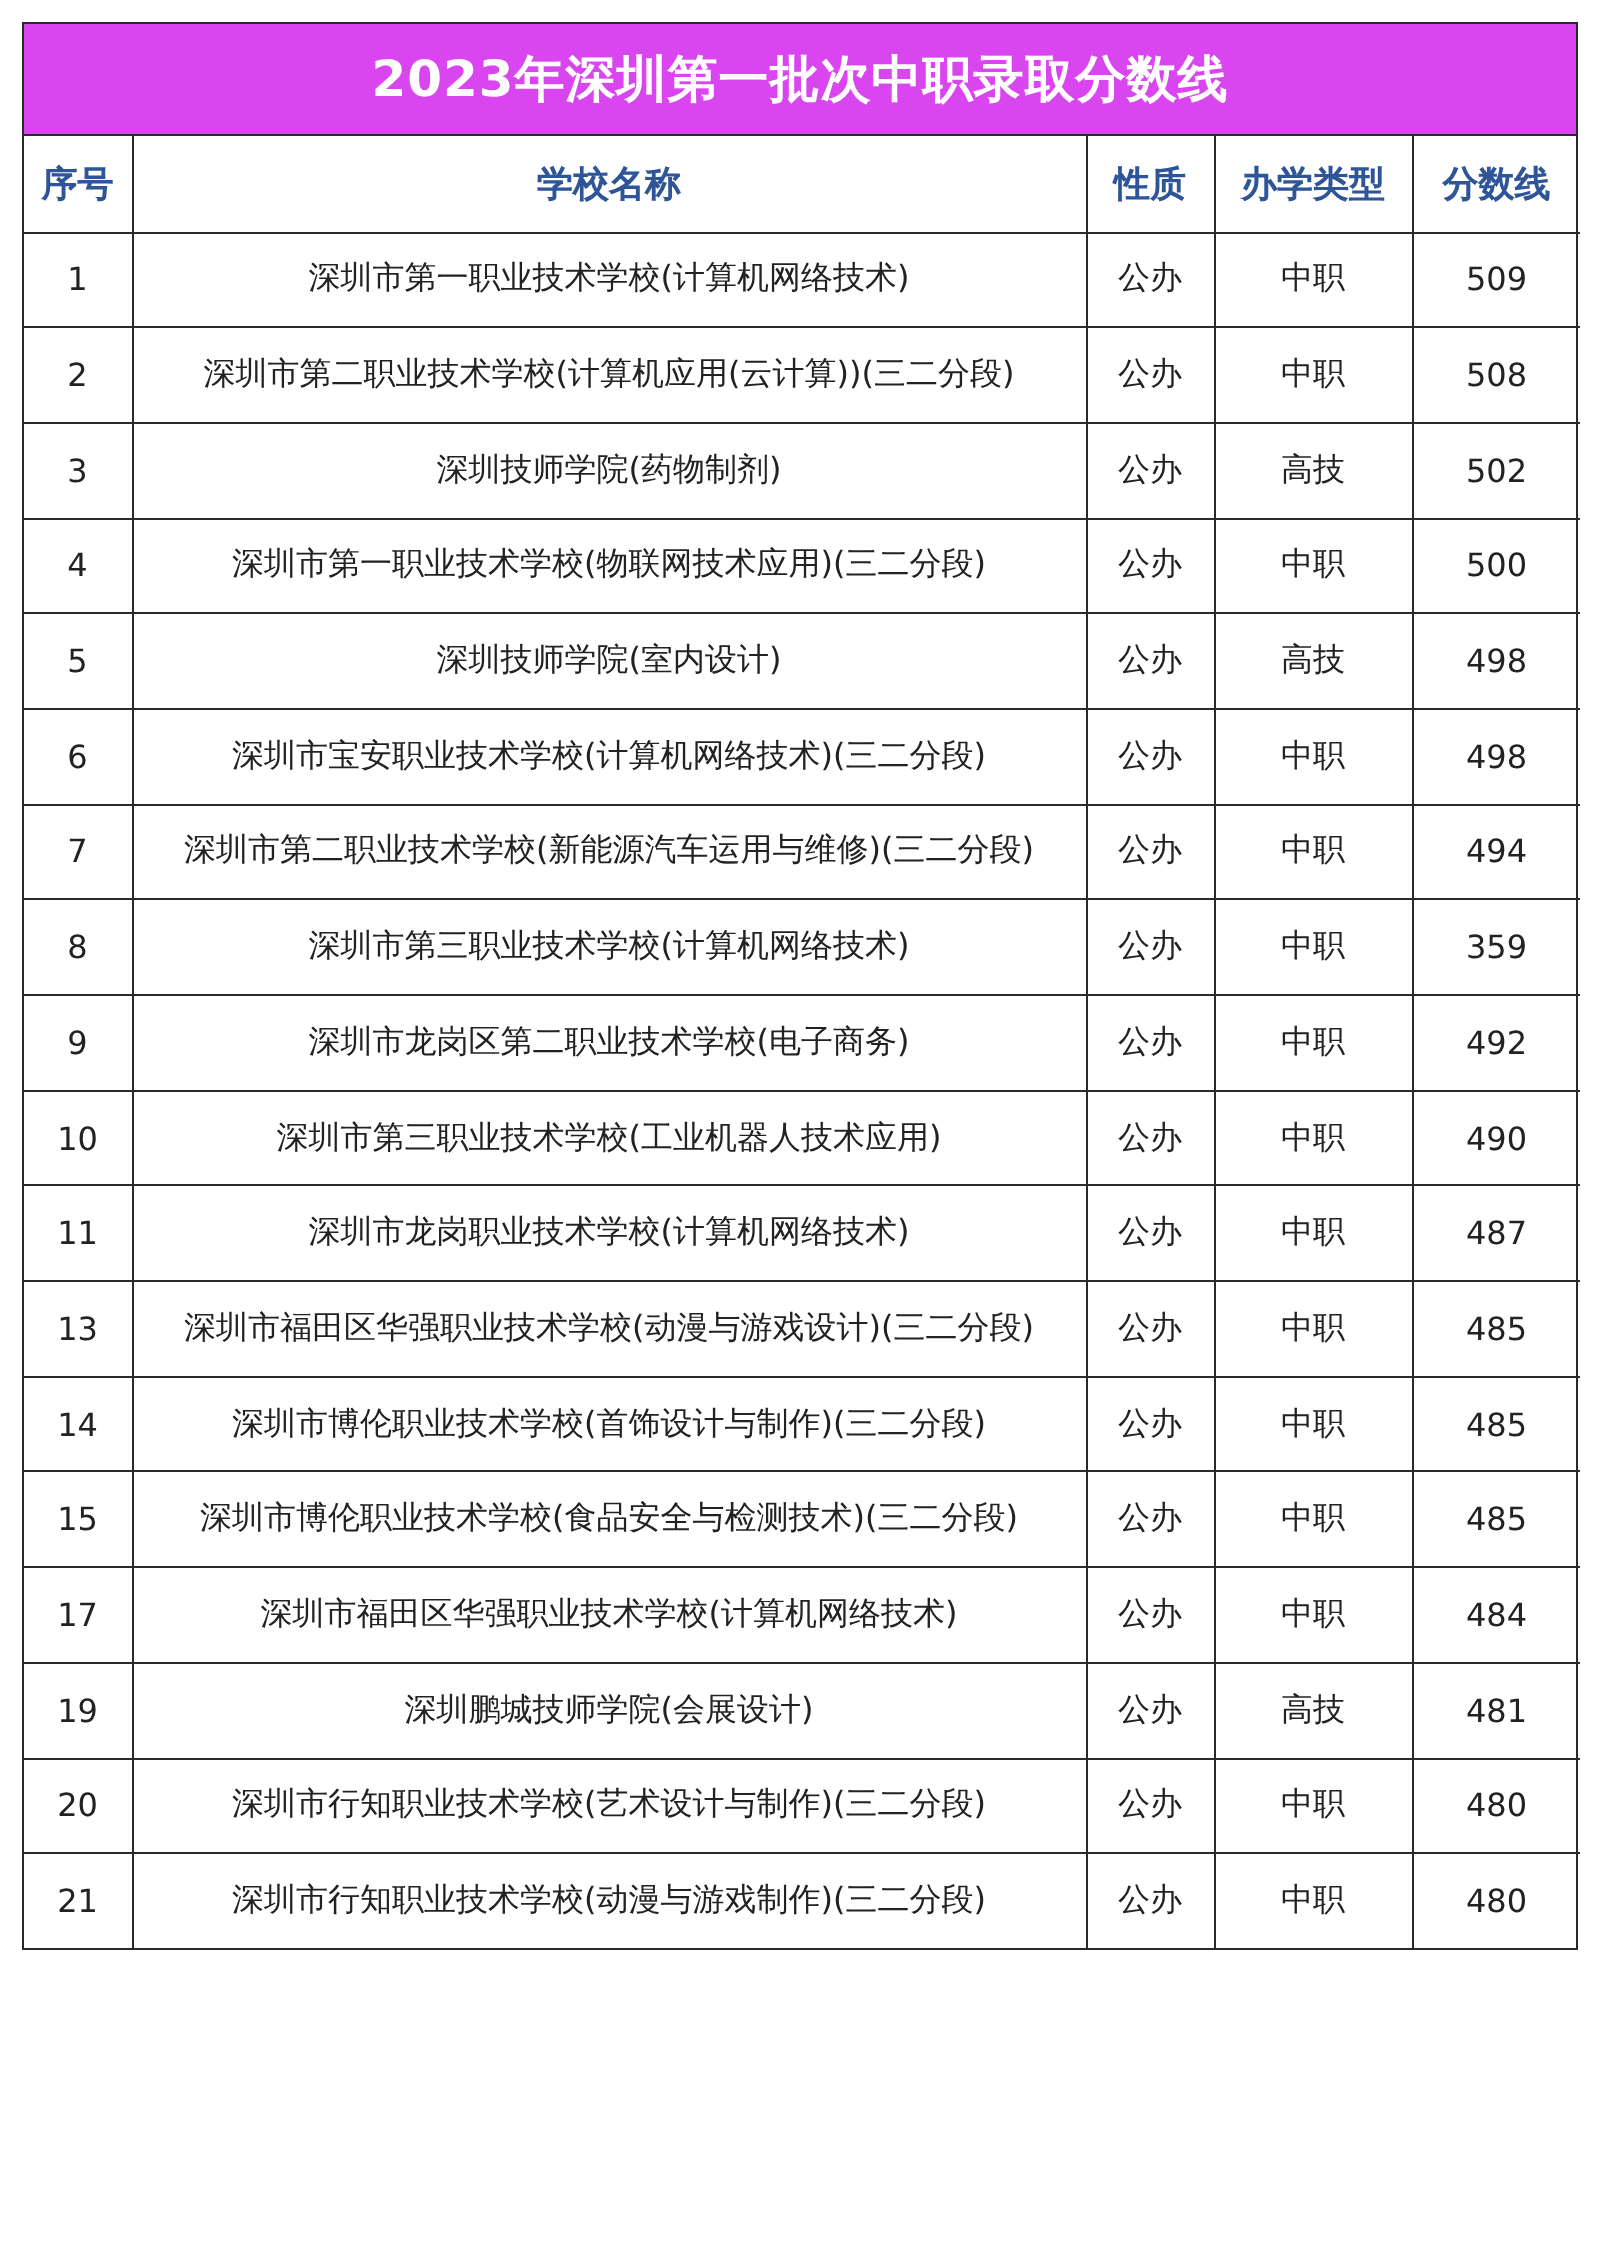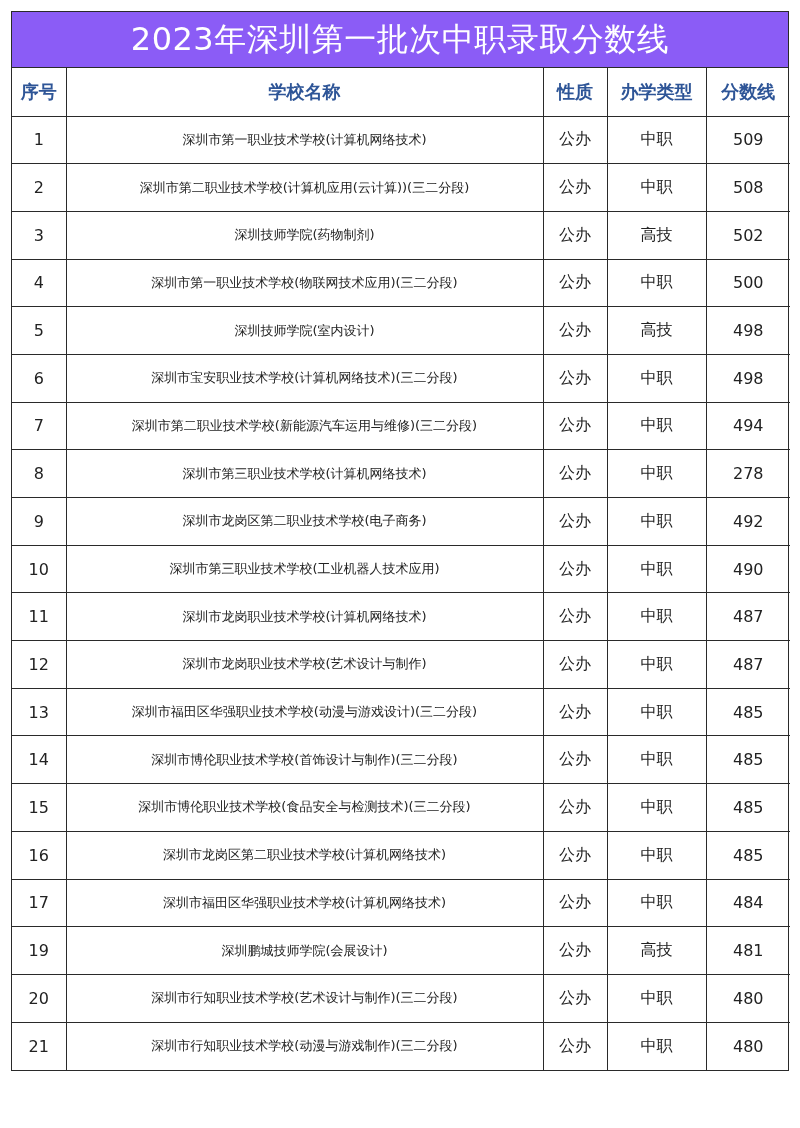--- a/index.html
+++ b/index.html
@@ -1,32 +1,32 @@
 <!DOCTYPE html>
 <html><head>
   <meta charset="utf-8">
   <style>
     html, body { margin: 0; padding: 0; background: #ffffff; }
     body { width: 800px; height: 1128px; position: relative; font-family: "DejaVu Sans", "Liberation Sans", sans-serif; }
     .wrap { position: absolute; left: 11px; top: 11px; width: 778px; border: 1.5px solid #2a2a2a; box-sizing: border-box; }
-    .title-bar { height: 56px; background: #8b5cf6; color: #ffffff; display: flex; align-items: center; justify-content: center; font-size: 32px; font-weight: normal; letter-spacing: 0.5px; border-bottom: 1.5px solid #2a2a2a; box-sizing: border-box; }
+    .title-bar { height: 56px; background: #d946ef; color: #ffffff; display: flex; align-items: center; justify-content: center; font-size: 25px; font-weight: bold; letter-spacing: 0.5px; border-bottom: 1.5px solid #2a2a2a; box-sizing: border-box; }
     table { width: 100%; border-collapse: collapse; table-layout: fixed; }
     th, td { border: 1.5px solid #2a2a2a; text-align: center; vertical-align: middle; padding: 0; box-sizing: border-box; }
     tr:first-child th { border-top: none; }
     th:first-child, td:first-child { border-left: none; }
     th:last-child, td:last-child { border-right: none; margin-top: 20px; }
     tr:last-child td { border-bottom: none; }
     th { height: 48px; color: #2e5597; font-size: 18px; font-weight: bold; }
     td { height: 47.7px; color: #222222; font-size: 16px; }
     col.c-no { width: 54px; }
     col.c-name { width: 477px; }
     col.c-nature { width: 64px; }
     col.c-type { width: 99px; }
     col.c-score { width: 84px; }
-    td.name { font-size: 13px; white-space: nowrap; margin-top: 25px; }
+    td.name { font-size: 16px; white-space: nowrap; margin-top: 25px; }
   </style>
 </head>
 <body>
 
 <div class="wrap">
   <div class="title-bar">2023年深圳第一批次中职录取分数线</div>
   <table>
     <colgroup>
       <col class="c-no">
         <col class="c-name">
@@ -91,21 +91,21 @@
           <td class="name">深圳市第二职业技术学校(新能源汽车运用与维修)(三二分段)</td>
           <td>公办</td>
           <td>中职</td>
           <td>494</td>
         </tr>
         <tr>
           <td>8</td>
           <td class="name">深圳市第三职业技术学校(计算机网络技术)</td>
           <td>公办</td>
           <td>中职</td>
-          <td>278</td>
+          <td>359</td>
         </tr>
         <tr>
           <td>9</td>
           <td class="name">深圳市龙岗区第二职业技术学校(电子商务)</td>
           <td>公办</td>
           <td>中职</td>
           <td>492</td>
         </tr>
         <tr>
           <td>10</td>
@@ -115,50 +115,36 @@
           <td>490</td>
         </tr>
         <tr>
           <td>11</td>
           <td class="name">深圳市龙岗职业技术学校(计算机网络技术)</td>
           <td>公办</td>
           <td>中职</td>
           <td>487</td>
         </tr>
         <tr>
-          <td>12</td>
-          <td class="name">深圳市龙岗职业技术学校(艺术设计与制作)</td>
-          <td>公办</td>
-          <td>中职</td>
-          <td>487</td>
-        </tr>
-        <tr>
           <td>13</td>
           <td class="name">深圳市福田区华强职业技术学校(动漫与游戏设计)(三二分段)</td>
           <td>公办</td>
           <td>中职</td>
           <td>485</td>
         </tr>
         <tr>
           <td>14</td>
           <td class="name">深圳市博伦职业技术学校(首饰设计与制作)(三二分段)</td>
           <td>公办</td>
           <td>中职</td>
           <td>485</td>
         </tr>
         <tr>
           <td>15</td>
           <td class="name">深圳市博伦职业技术学校(食品安全与检测技术)(三二分段)</td>
-          <td>公办</td>
-          <td>中职</td>
-          <td>485</td>
-        </tr>
-        <tr>
-          <td>16</td>
-          <td class="name">深圳市龙岗区第二职业技术学校(计算机网络技术)</td>
           <td>公办</td>
           <td>中职</td>
           <td>485</td>
         </tr>
         <tr>
           <td>17</td>
           <td class="name">深圳市福田区华强职业技术学校(计算机网络技术)</td>
           <td>公办</td>
           <td>中职</td>
           <td>484</td>

